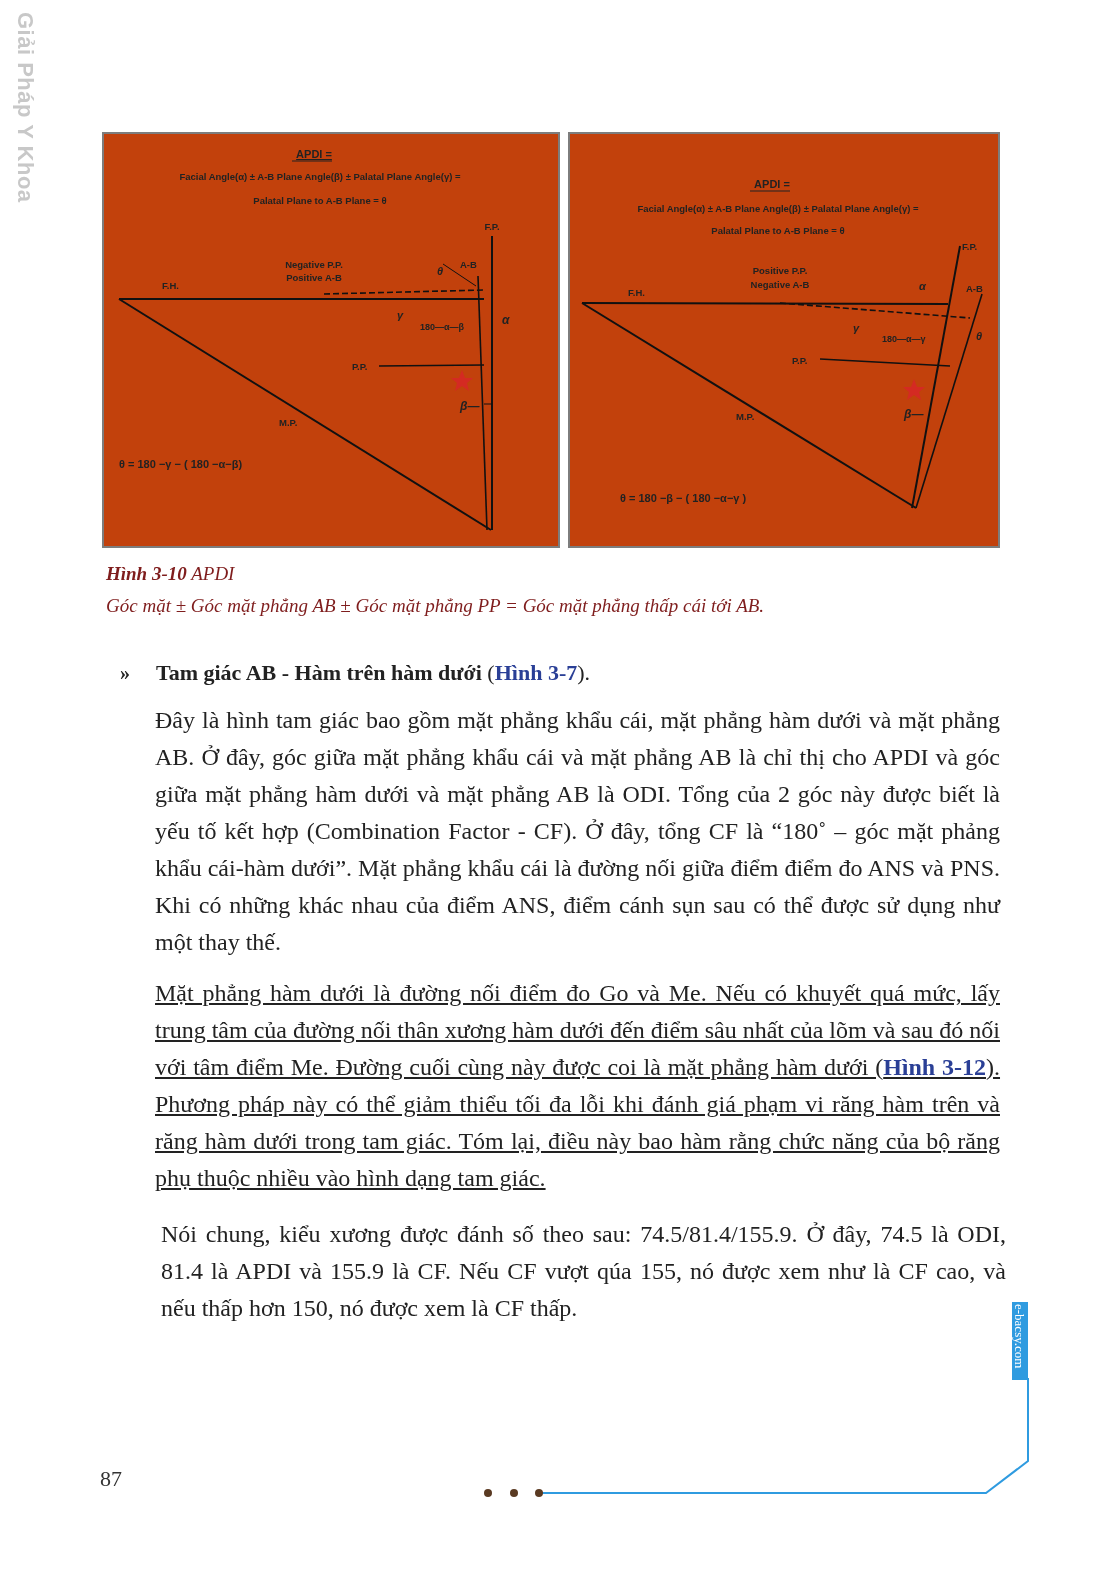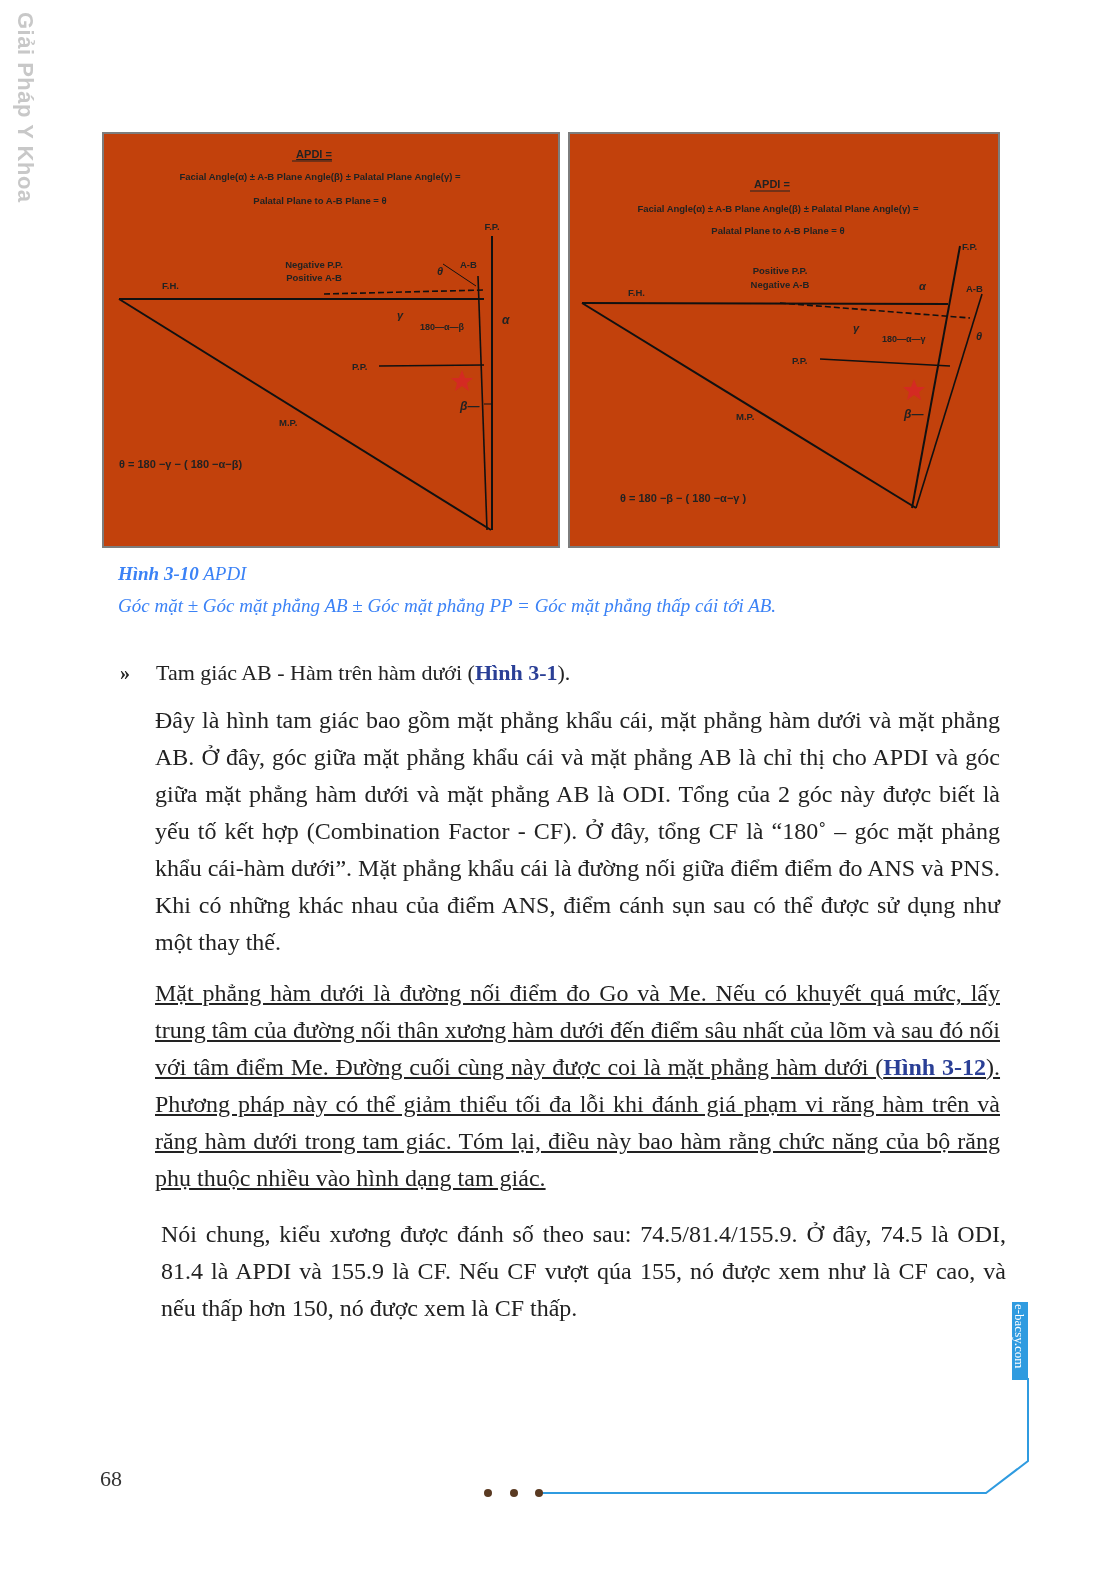--- a/index.html
+++ b/index.html
@@ -10,29 +10,29 @@
   .side-title span { position: absolute; left: 34px; top: 0; transform-origin: 0 0;
     transform: rotate(90deg); white-space: nowrap; font-family: "Liberation Sans", "DejaVu Sans", sans-serif;
     font-size: 22px; color: #c8c8c8; letter-spacing: 0.5px; font-weight: bold; }
 
   .figure-box { position: absolute; border: 2px solid #7d7d7d; background: #c2410c; }
   #fig-left { left: 102px; top: 132px; width: 454px; height: 412px; }
   #fig-right { left: 568px; top: 132px; width: 428px; height: 412px; }
   .figure-box svg { position: absolute; left: 0; top: 0; }
   .dtext { font-family: "Liberation Sans", "DejaVu Sans", sans-serif; font-weight: bold; fill: #222; }
 
-  .caption { position: absolute; left: 118px; font-family: "Liberation Serif", "DejaVu Serif", serif;
-    font-style: italic; font-size: 19px; color: #3b82f6; }
+  .caption { position: absolute; left: 106px; font-family: "Liberation Serif", "DejaVu Serif", serif;
+    font-style: italic; font-size: 19px; color: #7f1d1d; }
   #cap-1 { top: 563px; }
   #cap-1 b { font-weight: bold; }
   #cap-2 { top: 595px; }
 
   .bullet-head { position: absolute; left: 120px; top: 660px; font-size: 22px; }
   .bullet-head .mark { display: inline-block; width: 36px; font-weight: bold; font-size: 20px; }
-  .bullet-head .bold { font-weight: normal; text-align: right; }
+  .bullet-head .bold { font-weight: bold; text-align: right; }
   .link { color: #2a3f96; font-weight: bold; }
 
   .para { position: absolute; left: 155px; width: 845px; font-size: 24px; line-height: 37px;
     text-align: justify; }
   #para-1 { top: 702px; }
   #para-2 { top: 975px; text-decoration: underline; }
   #para-3 { top: 1210px; }
 
   .page-number { position: absolute; left: 100px; top: 1466px; font-size: 22px; color: #333; }
   .dots { position: absolute; left: 484px; top: 1489px; }
@@ -108,32 +108,32 @@
     <text class="dtext" x="166" y="286" font-size="9.5">M.P.</text>
     <polygon points="344,245 347,253 355,253 349,258 351,266 344,261 337,266 339,258 333,253 341,253" fill="#d42a22"></polygon>
     <text class="dtext" x="50" y="368" font-size="11">θ = 180 −β − ( 180 −α−γ )</text>
   </svg>
 </div>
 
 <div class="caption" id="cap-1"><b>Hình 3-10</b><span> APDI</span></div>
 <div class="caption" id="cap-2">Góc mặt ± Góc mặt phẳng AB ± Góc mặt phẳng PP = Góc mặt phẳng thấp cái tới AB.</div>
 
 <div class="bullet-head">
-  <span class="mark">»</span><span class="bold">Tam giác AB - Hàm trên hàm dưới</span><span> (</span><span class="link">Hình 3-1</span><span>).</span>
+  <span class="mark">»</span><span class="bold">Tam giác AB - Hàm trên hàm dưới</span><span> (</span><span class="link">Hình 3-7</span><span>).</span>
 </div>
 
 <p class="para" id="para-1" style="margin:0">Đây là hình tam giác bao gồm mặt phẳng khẩu cái, mặt phẳng hàm dưới và mặt phẳng AB. Ở đây, góc giữa mặt phẳng khẩu cái và mặt phẳng AB là chỉ thị cho APDI và góc giữa mặt phẳng hàm dưới và mặt phẳng AB là ODI. Tổng của 2 góc này được biết là yếu tố kết hợp (Combination Factor - CF). Ở đây, tổng CF là “180˚ – góc mặt phảng khẩu cái-hàm dưới”. Mặt phẳng khẩu cái là đường nối giữa điểm điểm đo ANS và PNS. Khi có những khác nhau của điểm ANS, điểm cánh sụn sau có thể được sử dụng như một thay thế.</p>
 <p class="para" id="para-2" style="margin:0"><span>Mặt phẳng hàm dưới là đường nối điểm đo Go và Me. Nếu có khuyết quá mức, lấy trung tâm của đường nối thân xương hàm dưới đến điểm sâu nhất của lõm và sau đó nối với tâm điểm Me. Đường cuối cùng này được coi là mặt phẳng hàm dưới (</span><span class="link">Hình 3-12</span><span>). Phương pháp này có thể giảm thiểu tối đa lỗi khi đánh giá phạm vi răng hàm trên và răng hàm dưới trong tam giác. Tóm lại, điều này bao hàm rằng chức năng của bộ răng phụ thuộc nhiều vào hình dạng tam giác.</span></p>
 <p class="para" id="para-3" style="margin:6px">Nói chung, kiểu xương được đánh số theo sau: 74.5/81.4/155.9. Ở đây, 74.5 là ODI, 81.4 là APDI và 155.9 là CF. Nếu CF vượt qúa 155, nó được xem như là CF cao, và nếu thấp hơn 150, nó được xem là CF thấp.</p>
 
 <div class="watermark">
   <span>e-bacsy.com</span>
 </div>
 <svg class="footer-line" style="left:540px; top:1376px;" width="500" height="125">
   <polyline points="0,117 446,117 488,85 488,2" fill="none" stroke="#2f9be0" stroke-width="2"></polyline>
 </svg>
 
-<div class="page-number">68</div>
+<div class="page-number">87</div>
 <div class="dots">
   <div class="dot" style="left:0"></div>
   <div class="dot" style="left:26px"></div>
   <div class="dot" style="left:51px"></div>
 </div>
 
 </body></html>

